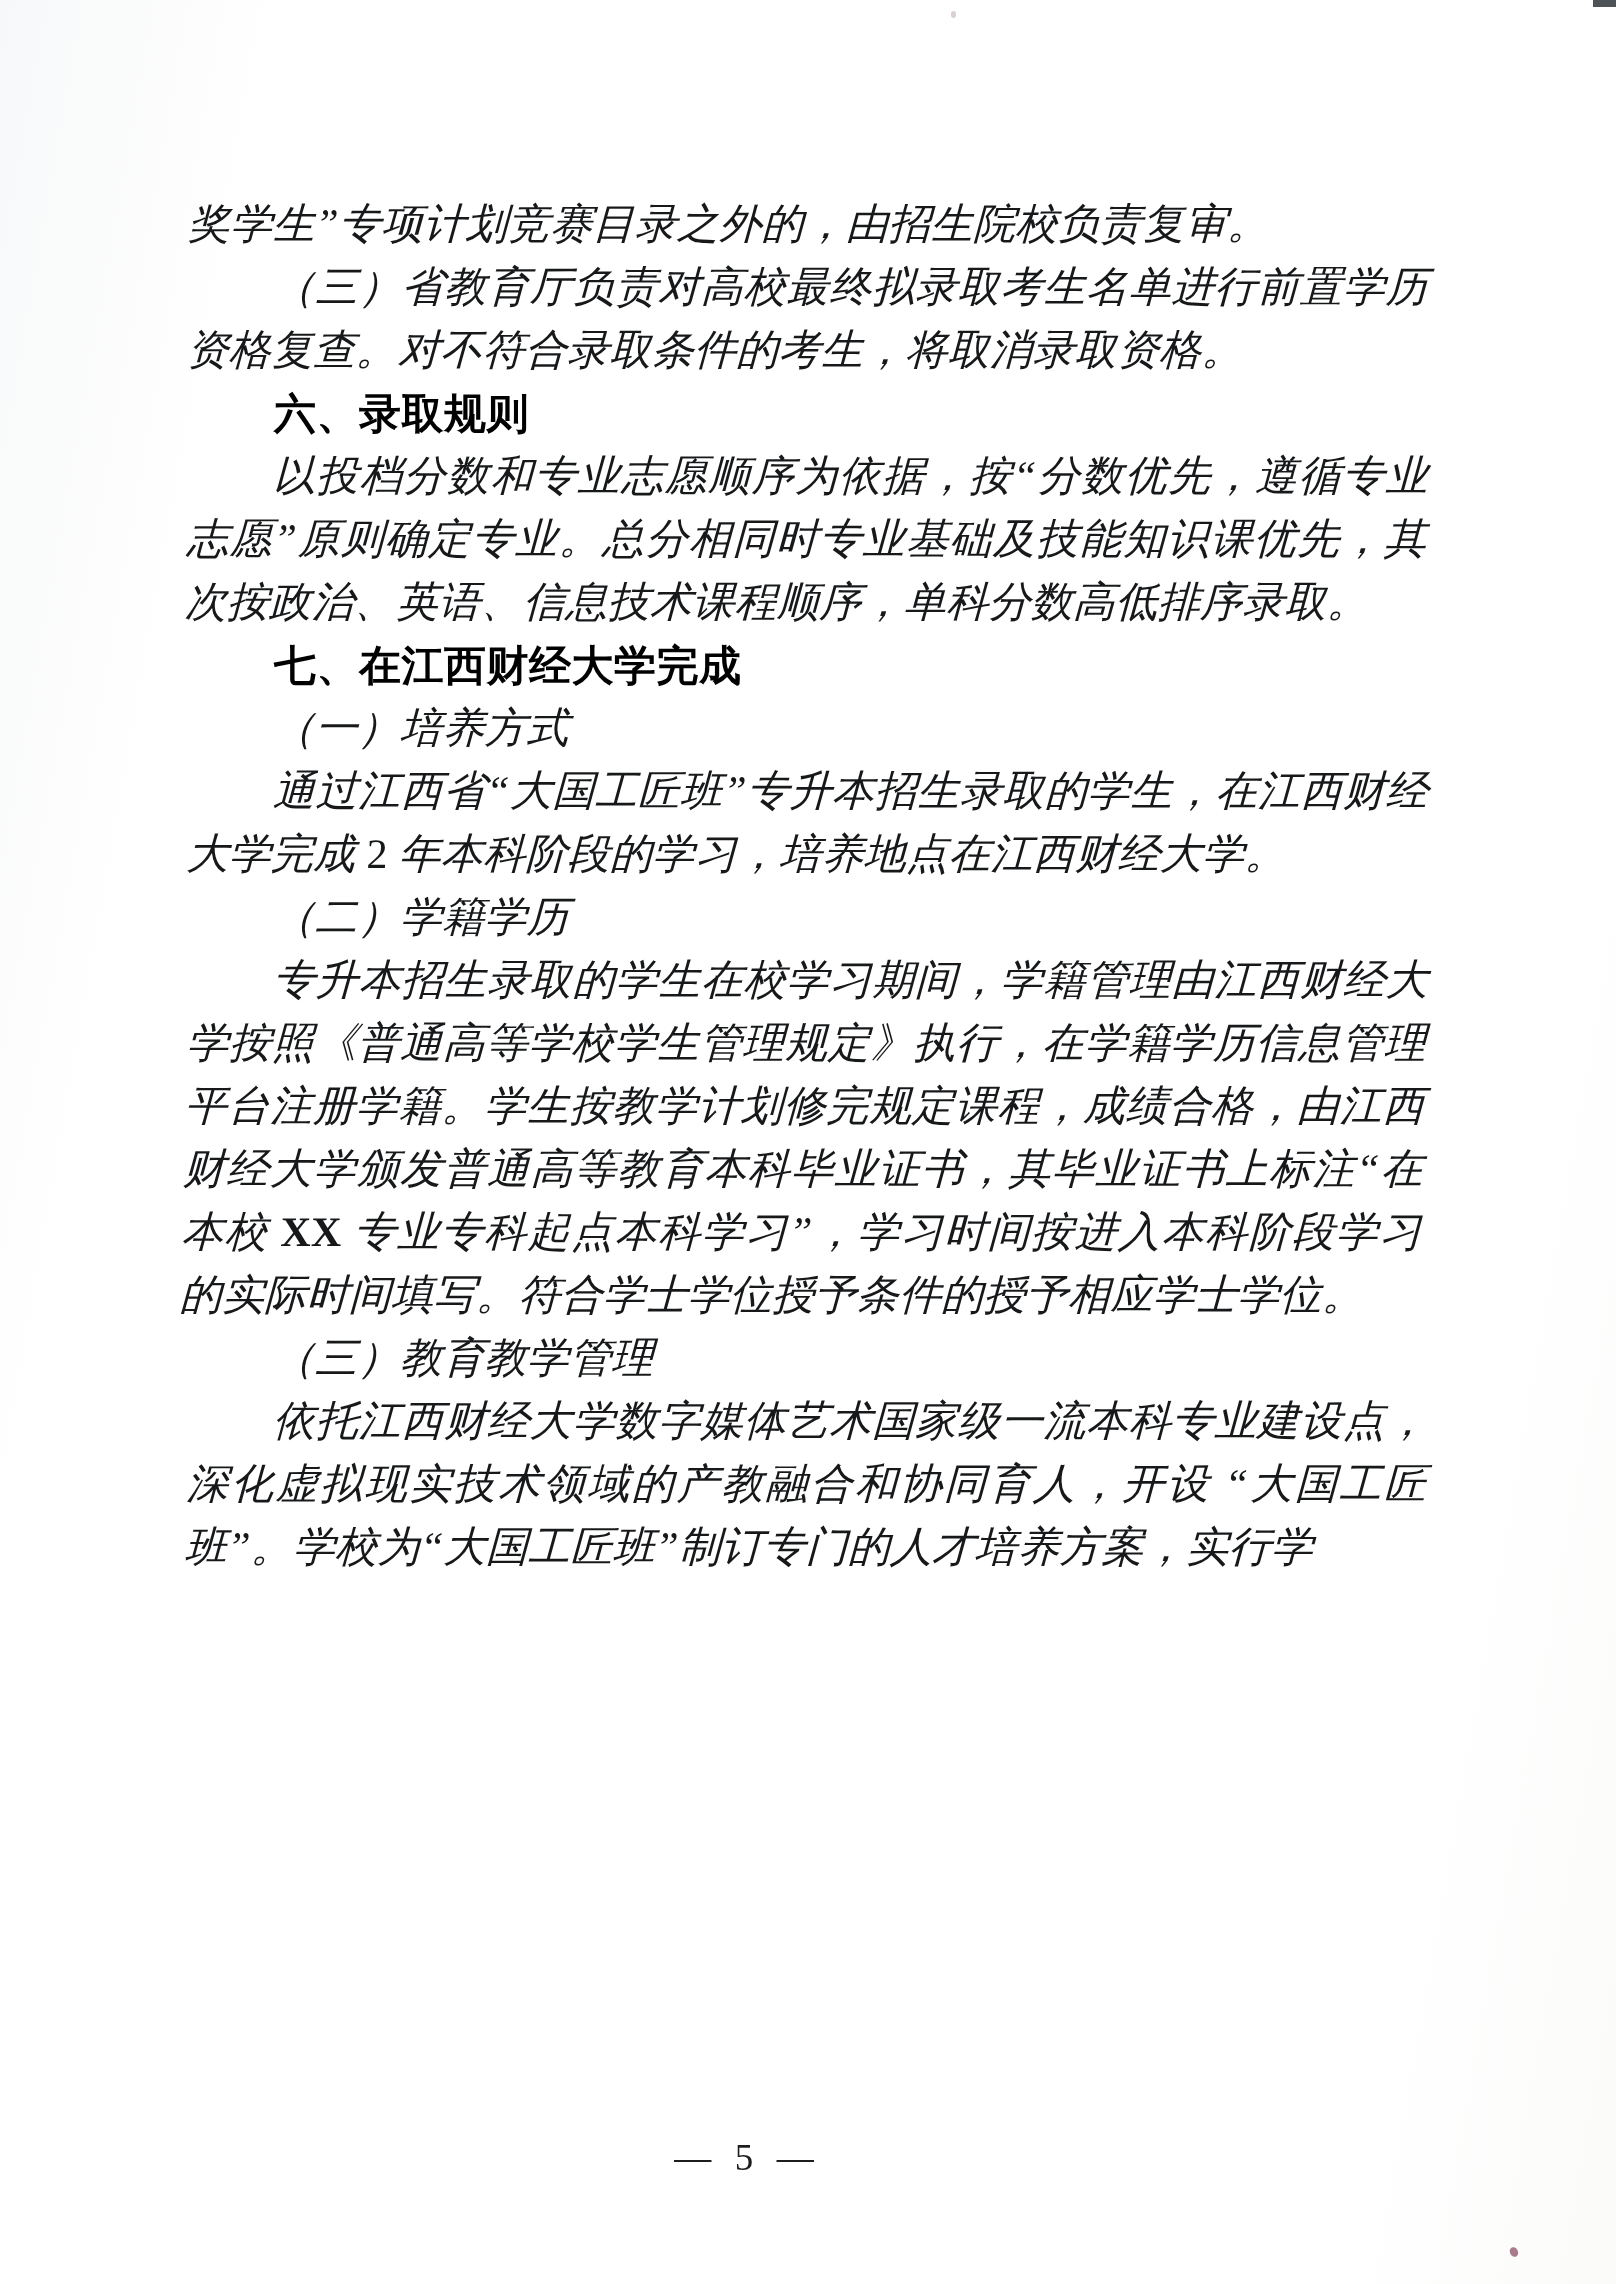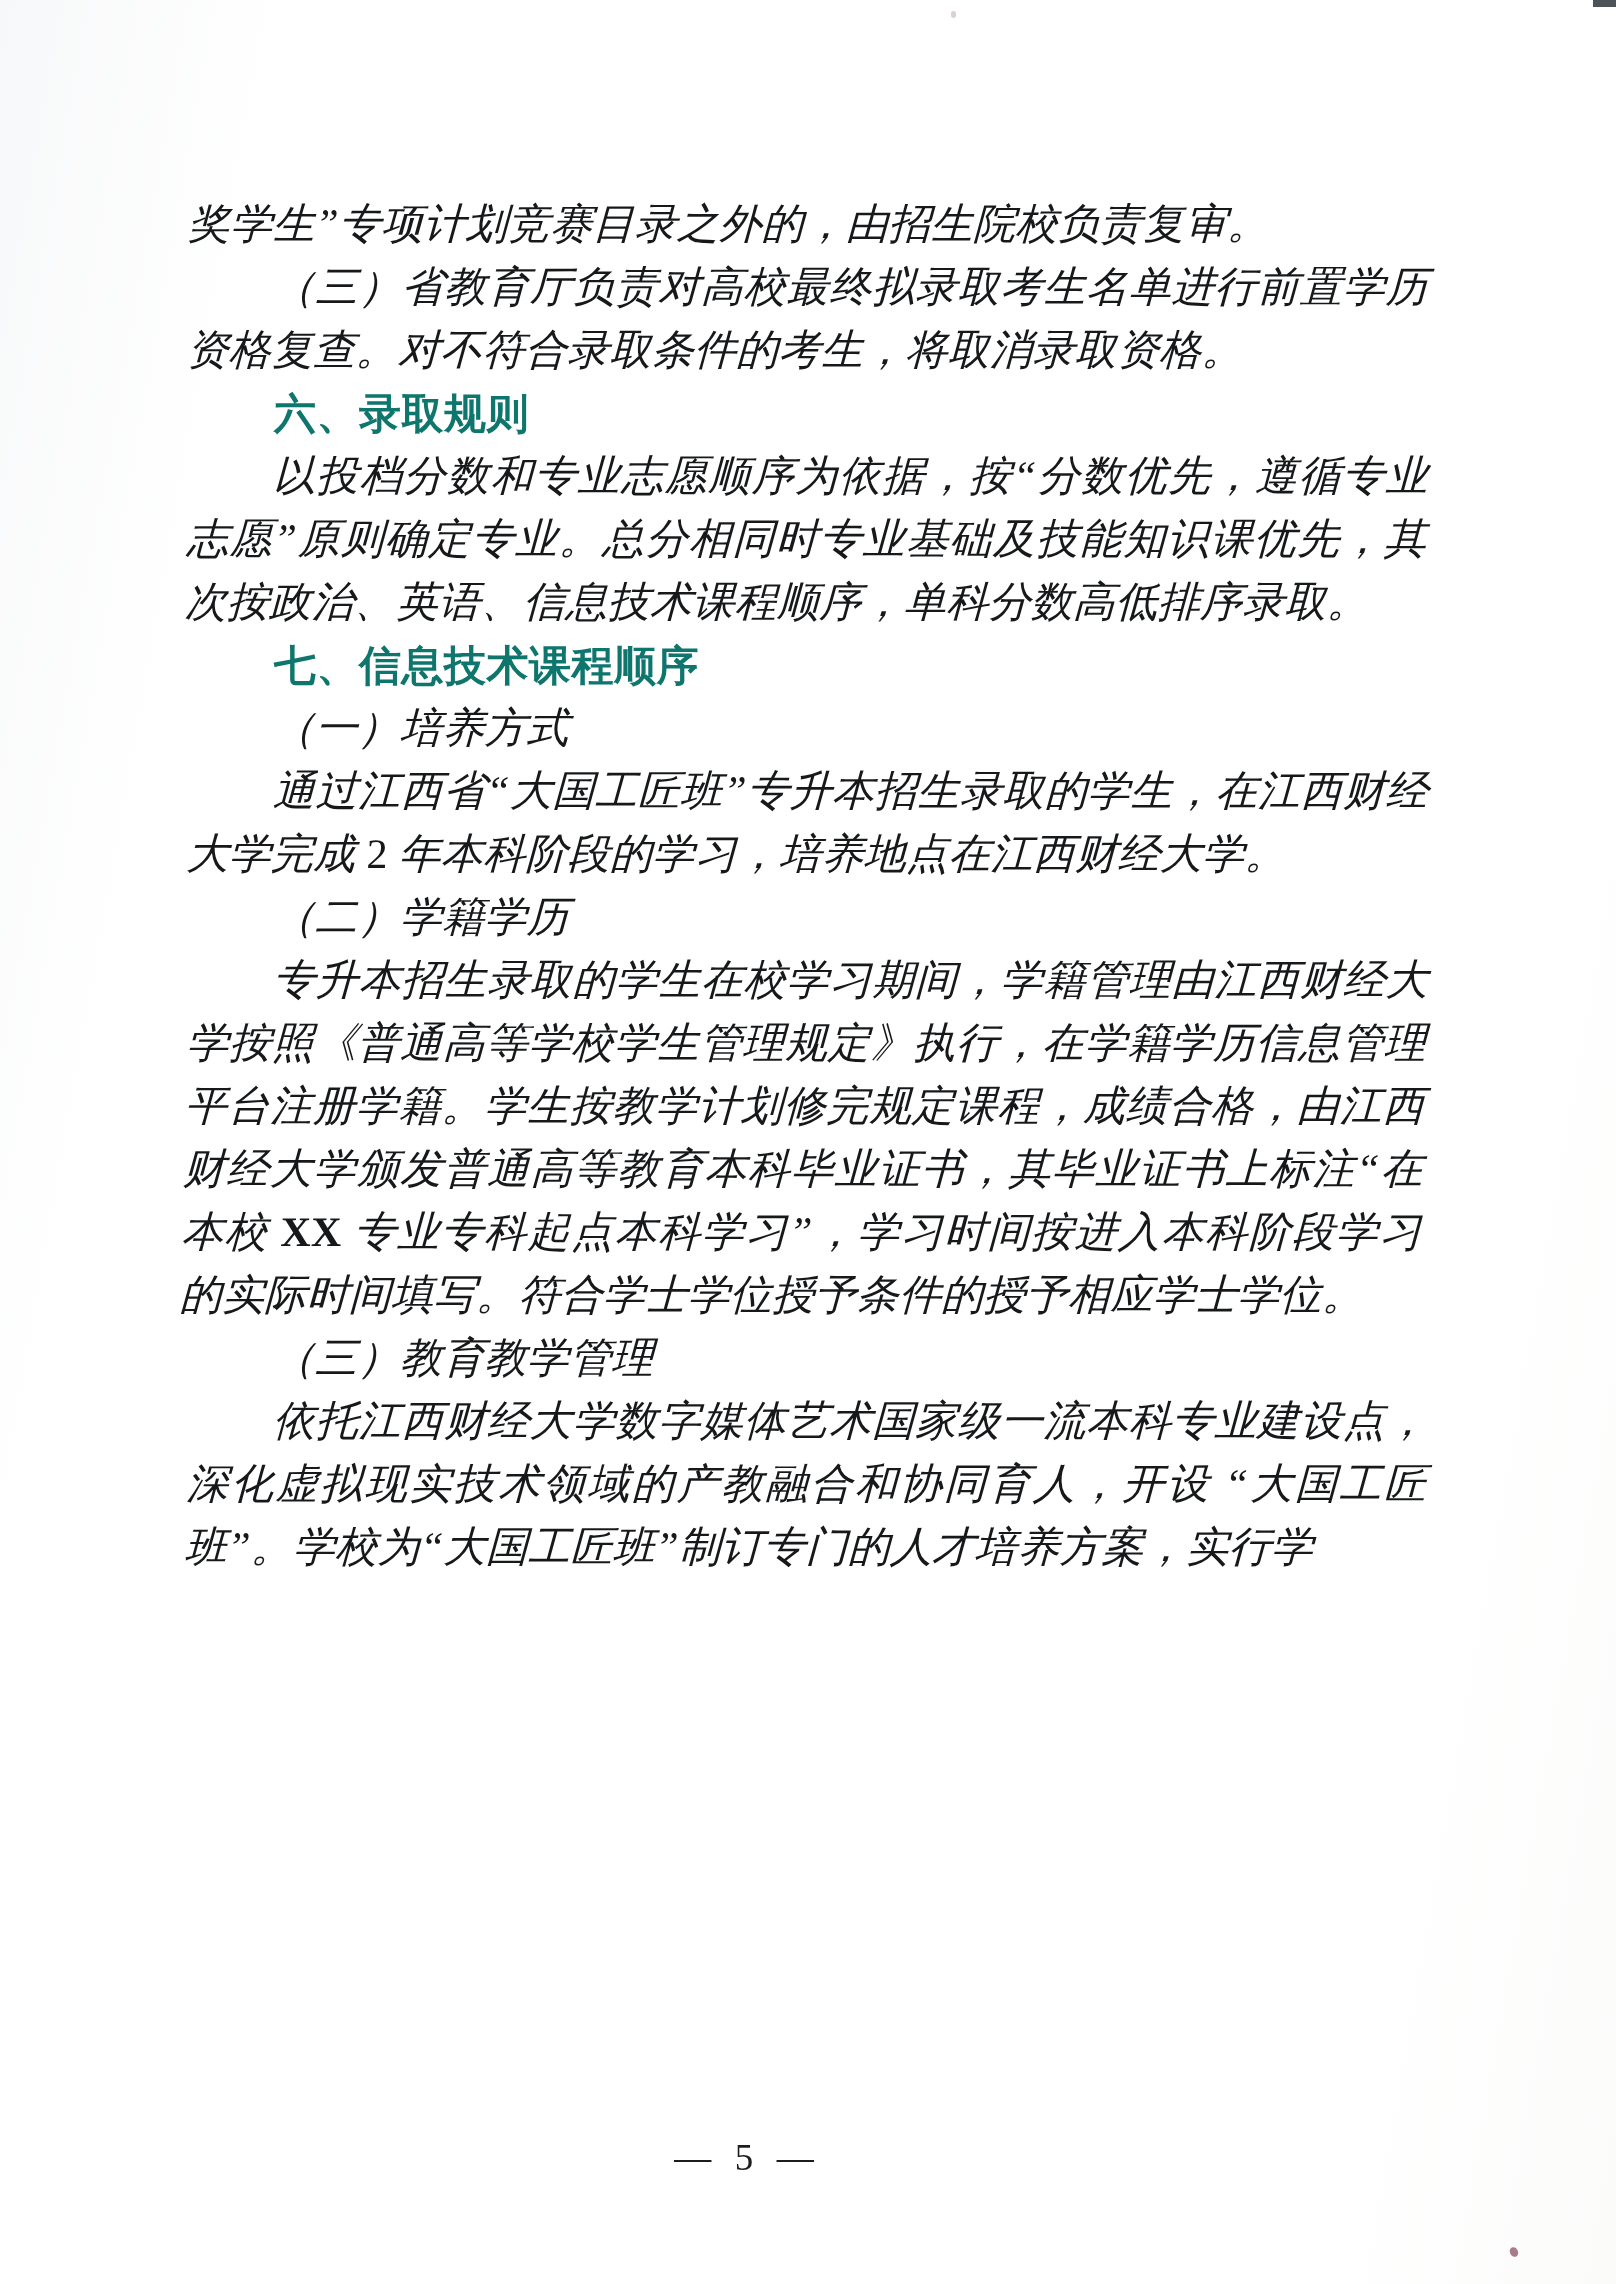--- a/index.html
+++ b/index.html
@@ -77,21 +77,21 @@
   }
   .para.indent {
     text-indent: 85px;
   }
   
   .heading {
     font-family: "Liberation Sans", "DejaVu Sans", sans-serif;
     font-size: 42px;
     line-height: 63px;
     font-weight: bold;
-    color: #0f766e;
+    color: #000000;
     margin: 0;
     text-indent: 85px;
     letter-spacing: 0.5px;
   }
   .subheading {
     font-family: "Liberation Serif", "DejaVu Serif", serif;
     font-size: 42px;
     line-height: 63px;
     color: #16181a;
     margin: 0;
@@ -137,21 +137,21 @@
   <div class="content">
 
     <p class="para cont">奖学生”专项计划竞赛目录之外的，由招生院校负责复审。</p>
 
     <p class="para indent">（三）省教育厅负责对高校最终拟录取考生名单进行前置学历资格复查。对不符合录取条件的考生，将取消录取资格。</p>
 
     <h2 class="heading">六、录取规则</h2>
 
     <p class="para indent">以投档分数和专业志愿顺序为依据，按“分数优先，遵循专业志愿”原则确定专业。总分相同时专业基础及技能知识课优先，其次按政治、英语、信息技术课程顺序，单科分数高低排序录取。</p>
 
-    <h2 class="heading">七、信息技术课程顺序</h2>
+    <h2 class="heading">七、在江西财经大学完成</h2>
 
     <p class="subheading">（一）培养方式</p>
 
     <p class="para indent"><span>通过江西省“大国工匠班”专升本招生录取的学生，在江西财经大学完成 </span><span class="lat">2</span><span> 年本科阶段的学习，培养地点在江西财经大学。</span></p>
 
     <p class="subheading">（二）学籍学历</p>
 
     <p class="para indent"><span>专升本招生录取的学生在校学习期间，学籍管理由江西财经大学按照《普通高等学校学生管理规定》执行，在学籍学历信息管理平台注册学籍。学生按教学计划修完规定课程，成绩合格，由江西财经大学颁发普通高等教育本科毕业证书，其毕业证书上标注“在本校 </span><span class="lat-b">XX</span><span> 专业专科起点本科学习”，学习时间按进入本科阶段学习的实际时间填写。符合学士学位授予条件的授予相应学士学位。</span></p>
 
     <p class="subheading">（三）教育教学管理</p>

